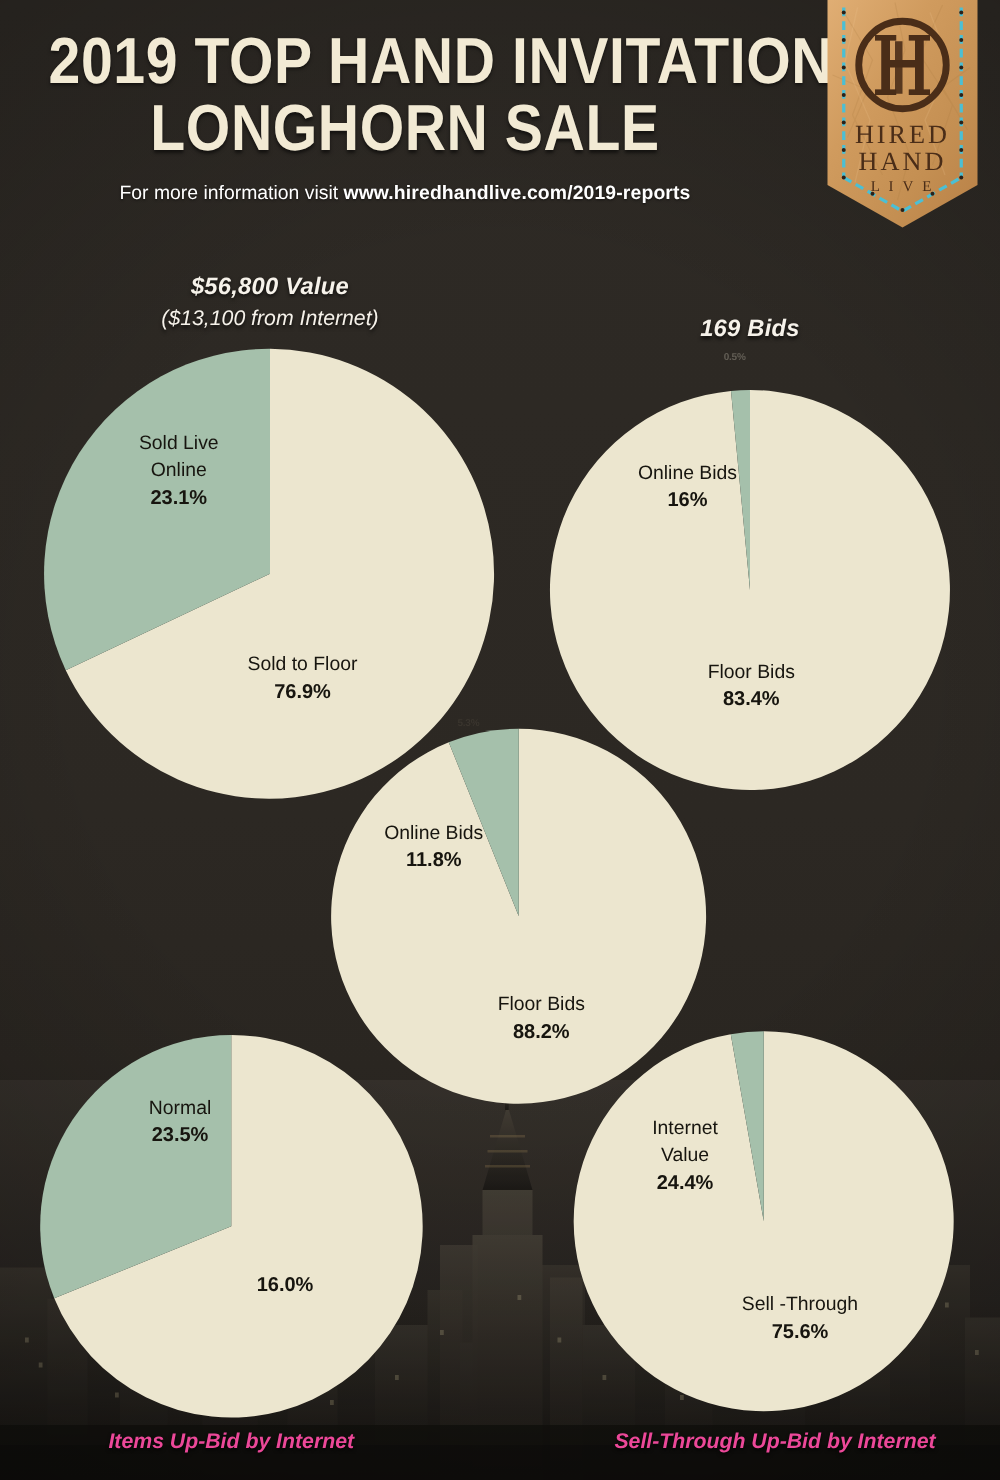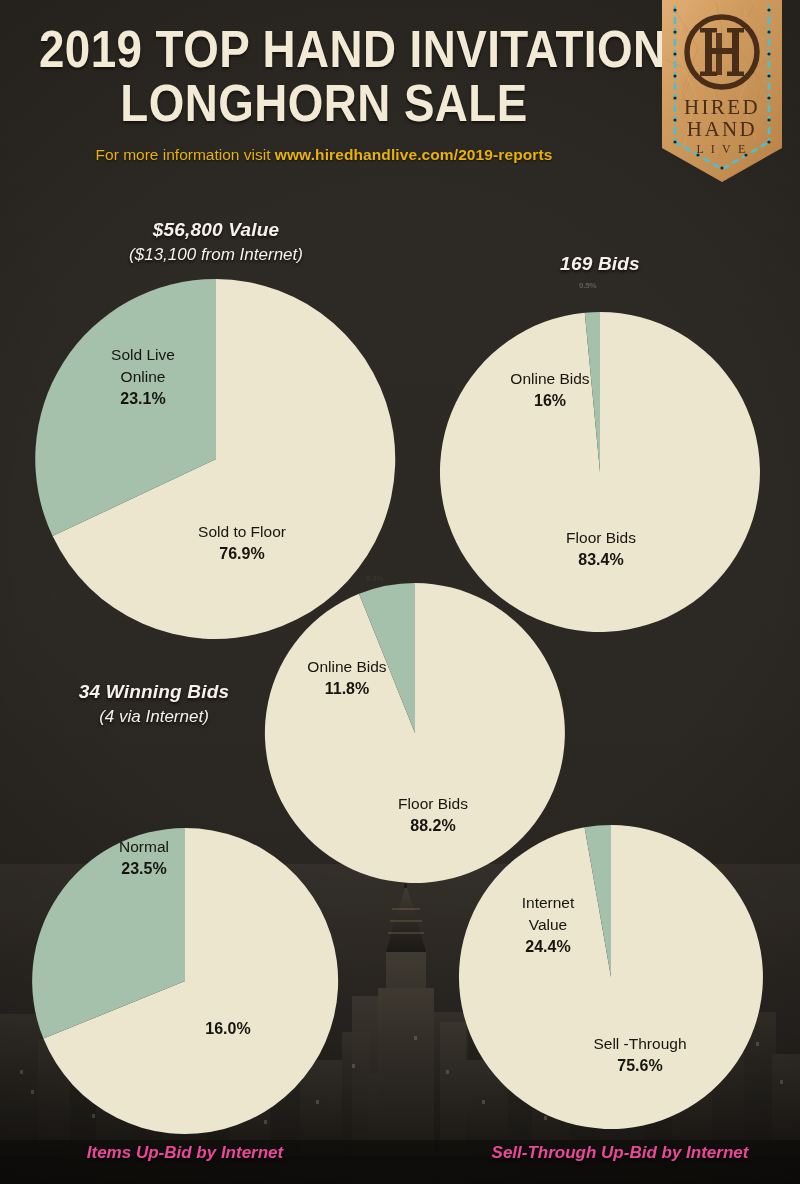--- a/index.html
+++ b/index.html
@@ -78,21 +78,21 @@
     color: #f2ead4;
     transform: scaleX(.88);
     transform-origin: center;
     white-space: nowrap;
     text-shadow: 0 2px 3px rgba(0,0,0,.55);
   }
 
   #subtitle-row {
     margin-top: 16px;
     font-size: 15.5px;
-    color: #eab308;
+    color: #ffffff;
     white-space: nowrap;
     text-shadow: 0 1px 2px rgba(0,0,0,.6);
   }
   #subtitle-row .lead { font-weight: normal; }
   #subtitle-row .url  { font-weight: bold; letter-spacing: .1px; }
 
   
   #logo {
     position: absolute;
     right: 14px;
@@ -381,24 +381,20 @@
   <div class="slice-label" style="left:470px; top:368px; width:160px;">
     <span class="sl-name">Online Bids</span>
     <span class="sl-pct">16%</span>
   </div>
 
   <div class="slice-label" style="left:521px; top:527px; width:160px;">
     <span class="sl-name">Floor Bids</span>
     <span class="sl-pct">83.4%</span>
   </div>
 
-  <div class="pie-heading" style="left:28px; top:680px; width:252px;">
-    <span class="h-main">34 Winning Bids</span>
-    <span class="h-sub">(4 via Internet)</span>
-  </div>
 
   <div class="ghost-label" style="left:366px; top:574px;">5.3%</div>
 
   <svg class="pie-svg" style="left:265px; top:583px; width:300px; height:300px;" viewBox="0 0 300 300">
 
     <path d="M150 150 L150 0 A150 150 0 1 1 94.0 10.8 Z" fill="#ece6cf"></path>
 
     <path d="M150 150 L94.0 10.8 A150 150 0 0 1 150 0 Z" fill="#a5c0ab"></path>
   </svg>
 
@@ -412,21 +408,21 @@
     <span class="sl-pct">88.2%</span>
   </div>
 
   <svg class="pie-svg" style="left:32px; top:828px; width:306px; height:306px;" viewBox="0 0 306 306">
 
     <path d="M153 153 L153 0 A153 153 0 1 1 11.4 210.6 Z" fill="#ece6cf"></path>
 
     <path d="M153 153 L11.4 210.6 A153 153 0 0 1 153 0 Z" fill="#a5c0ab"></path>
   </svg>
 
-  <div class="slice-label" style="left:84px; top:836px; width:120px;">
+  <div class="slice-label" style="left:84px; top:876px; width:120px;">
     <span class="sl-name">Normal</span>
     <span class="sl-pct">23.5%</span>
   </div>
 
   <div class="slice-label" style="left:133px; top:1018px; width:190px;">
     <span class="sl-pct">16.0%</span>
   </div>
 
   <div class="pie-footer" style="left:20px; top:1143px; width:330px;">Items Up-Bid by Internet</div>
 

